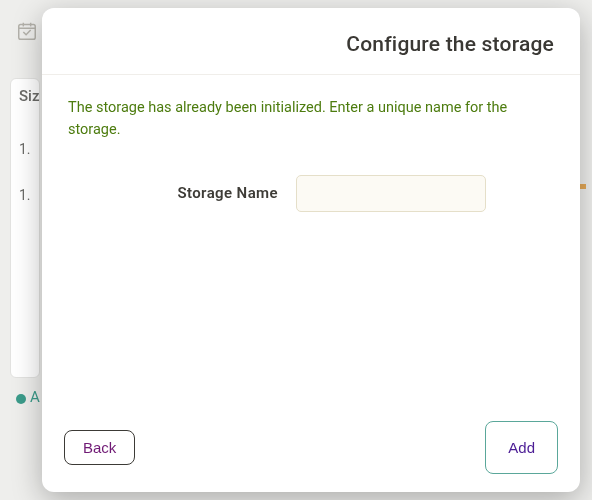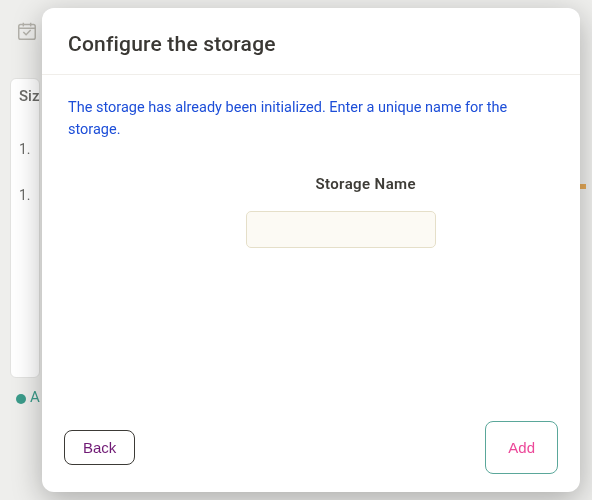--- a/index.html
+++ b/index.html
@@ -97,38 +97,38 @@
     }
     .modal-header {
       padding: 24px 26px 18px 26px;
       border-bottom: 1px solid #f0eeea;
     }
     .modal-title {
       font-size: 21px;
       font-weight: 500;
       color: #3a3834;
       letter-spacing: 0.2px;
+      text-align: right;
     }
     .modal-body {
       padding: 22px 26px 10px 26px;
       flex: 1;
     }
     .modal-desc {
       font-size: 14.5px;
       line-height: 1.5;
-      color: #1d4ed8;
+      color: #4d7c0f;
       margin-bottom: 34px;
     }
     .field-row {
       display: flex;
       align-items: center;
       justify-content: flex-start;
       gap: 18px;
       padding-left: 60px;
-      flex-direction: column;
     }
     .field-label {
       font-size: 15px;
       font-weight: 600;
       color: #3e3c37;
       letter-spacing: 0.4px;
       width: 150px;
       text-align: right;
     }
     .field-input {
@@ -155,21 +155,21 @@
       background: #ffffff;
       cursor: pointer;
       font-weight: 400;
     }
     .btn-back {
       border: 1.5px solid #3c3a36;
       color: #701a75;
     }
     .btn-add {
       border: 1.5px solid #5aa79a;
-      color: #ec4899;
+      color: #4c1d95;
       padding: 17px 22px;
     }
   </style>
 </head>
 <body>
 
 <div class="bg">
   <div class="bg-calendar-icon">
     <svg viewBox="0 0 24 24" width="22" height="22" fill="none" stroke="#b3b1aa" stroke-width="1.6">
       <rect x="3" y="5" width="18" height="16" rx="2"></rect>

